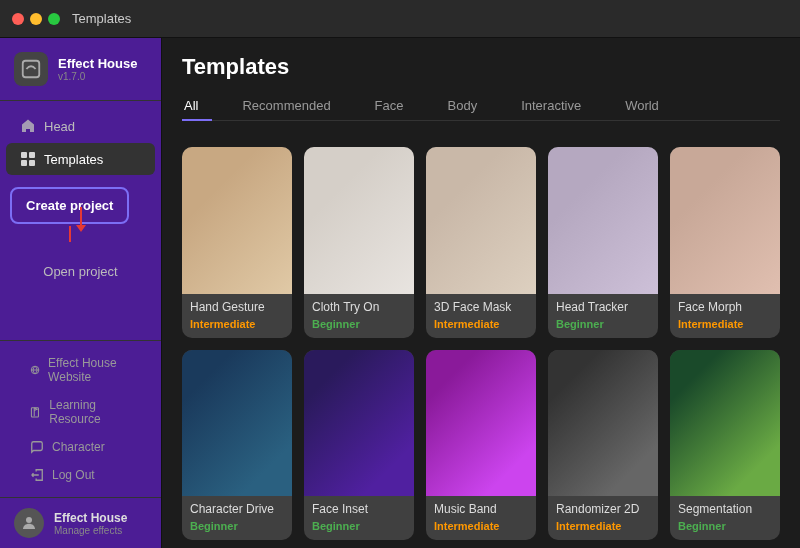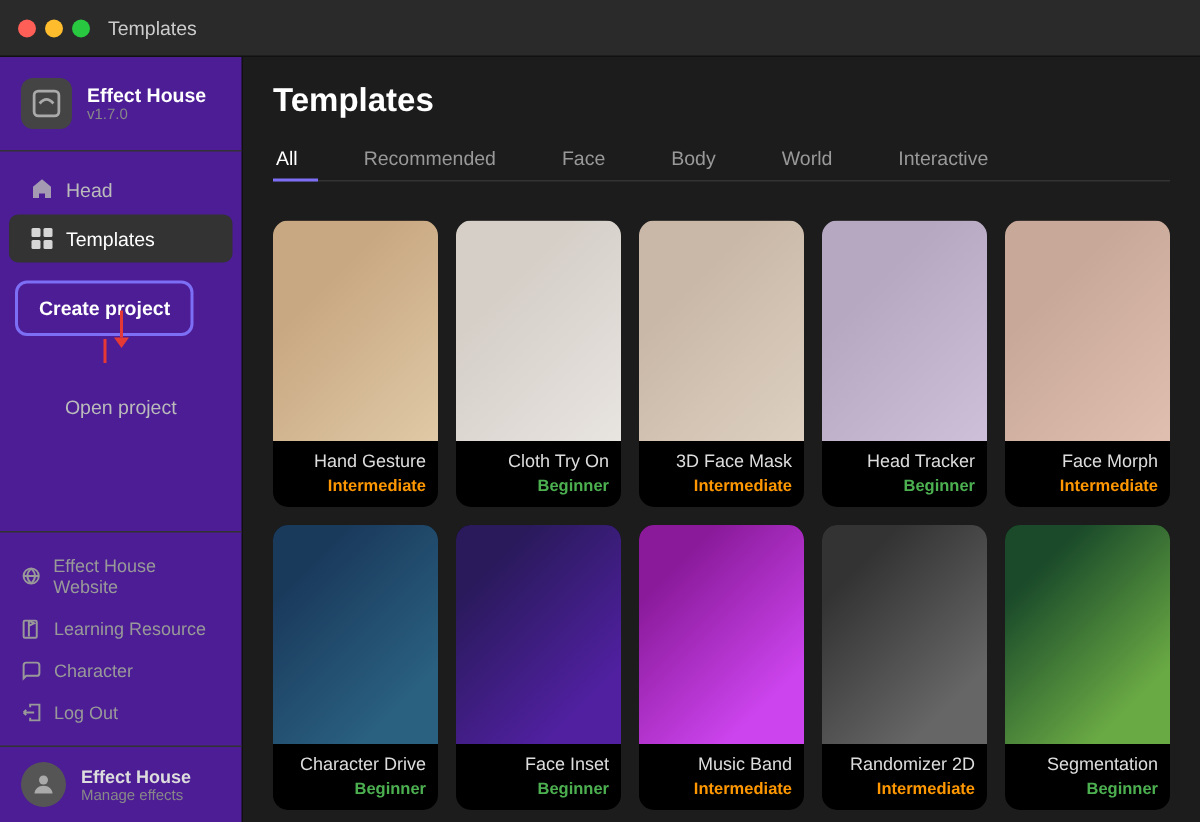--- a/index.html
+++ b/index.html
@@ -123,21 +123,21 @@
 
     .open-project-link {
       text-align: center;
       padding: 10px 14px 6px;
       font-size: 13px;
       color: #bbb;
       cursor: pointer;
     }
 
     .sidebar-bottom {
-      padding: 8px 0;
+      padding: 8px 16px;
       border-top: 1px solid #333;
       margin-top: auto;
     }
     .sidebar-bottom-item {
       display: flex;
       align-items: center;
       padding: 7px 14px;
       font-size: 12px;
       color: #999;
       cursor: pointer;
@@ -198,26 +198,25 @@
     .filter-tab:first-child { padding-left: 2px; }
 
     
     .templates-grid {
       display: grid;
       grid-template-columns: repeat(5, 1fr);
       gap: 12px;
       padding: 10px 20px 16px;
     }
     .template-card {
-      background: #000000;
+      background: #404040;
       border-radius: 10px;
       overflow: hidden;
       cursor: pointer;
       transition: opacity 0.2s;
-      text-align: right;
     }
     .template-thumb {
       width: 100%;
       aspect-ratio: 3/4;
       background: #444;
       overflow: hidden;
       display: flex;
       align-items: center;
       justify-content: center;
       position: relative;
@@ -359,22 +358,22 @@
   </div>
 
   <div class="main-content">
     <div class="main-header">
       <h1 class="page-title">Templates</h1>
       <div class="filter-tabs">
         <div class="filter-tab active">All</div>
         <div class="filter-tab">Recommended</div>
         <div class="filter-tab">Face</div>
         <div class="filter-tab">Body</div>
+        <div class="filter-tab">Interactive</div>
         <div class="filter-tab">World</div>
-        <div class="filter-tab">Interactive</div>
       </div>
     </div>
 
     <div class="templates-grid" id="templates-grid">
 
     <div class="template-card">
     <div class="template-thumb thumb-hand">
     </div>
     <div class="template-info">
       <div class="template-name">Hand Gesture</div>

